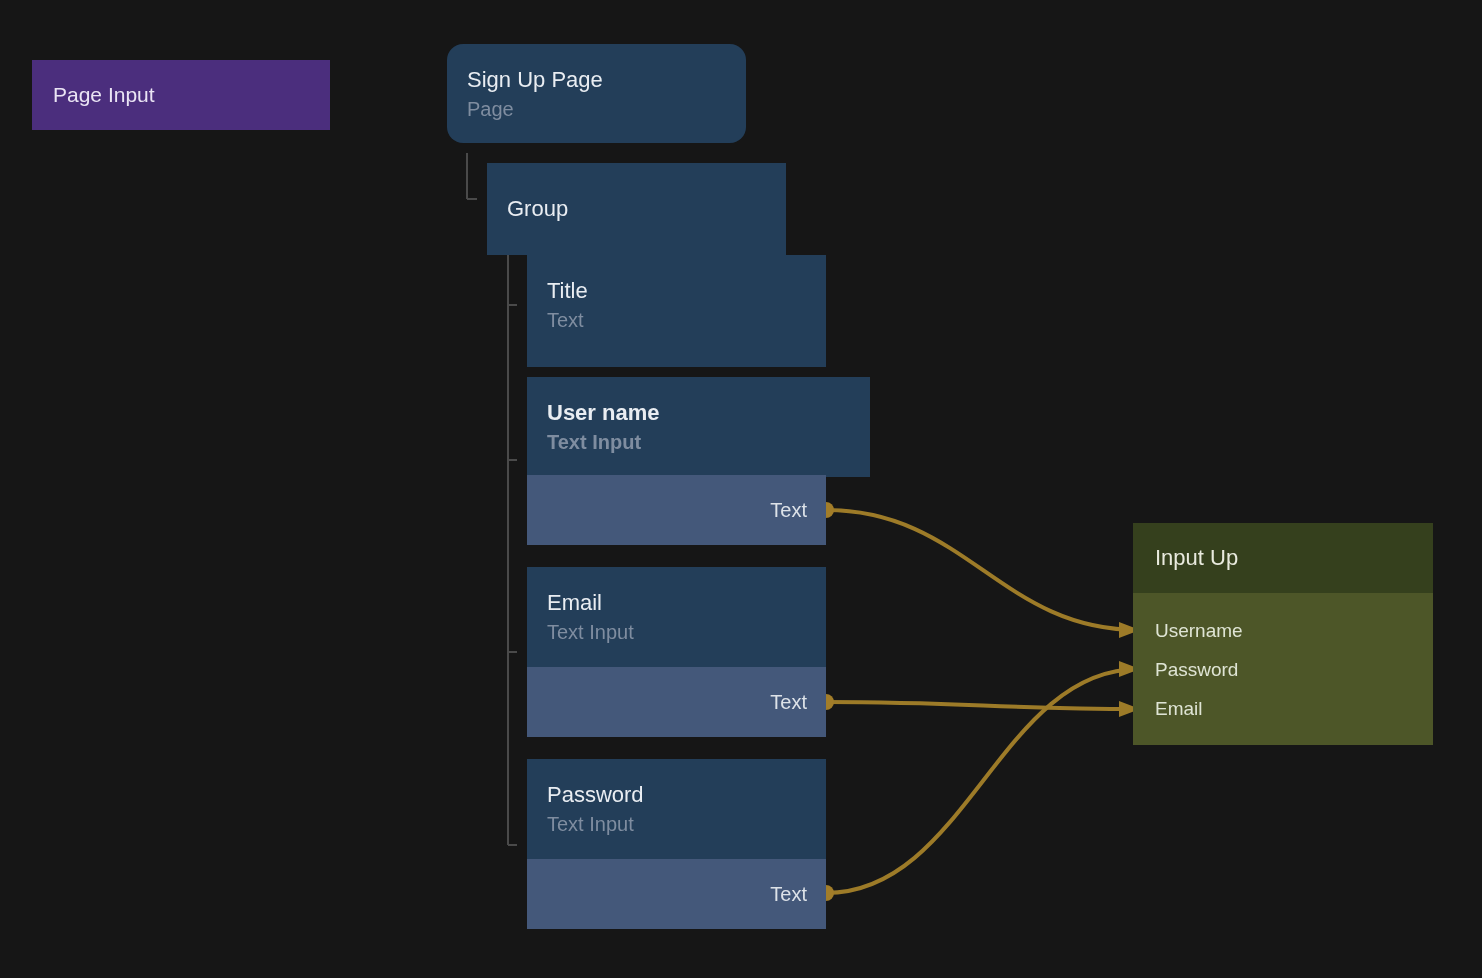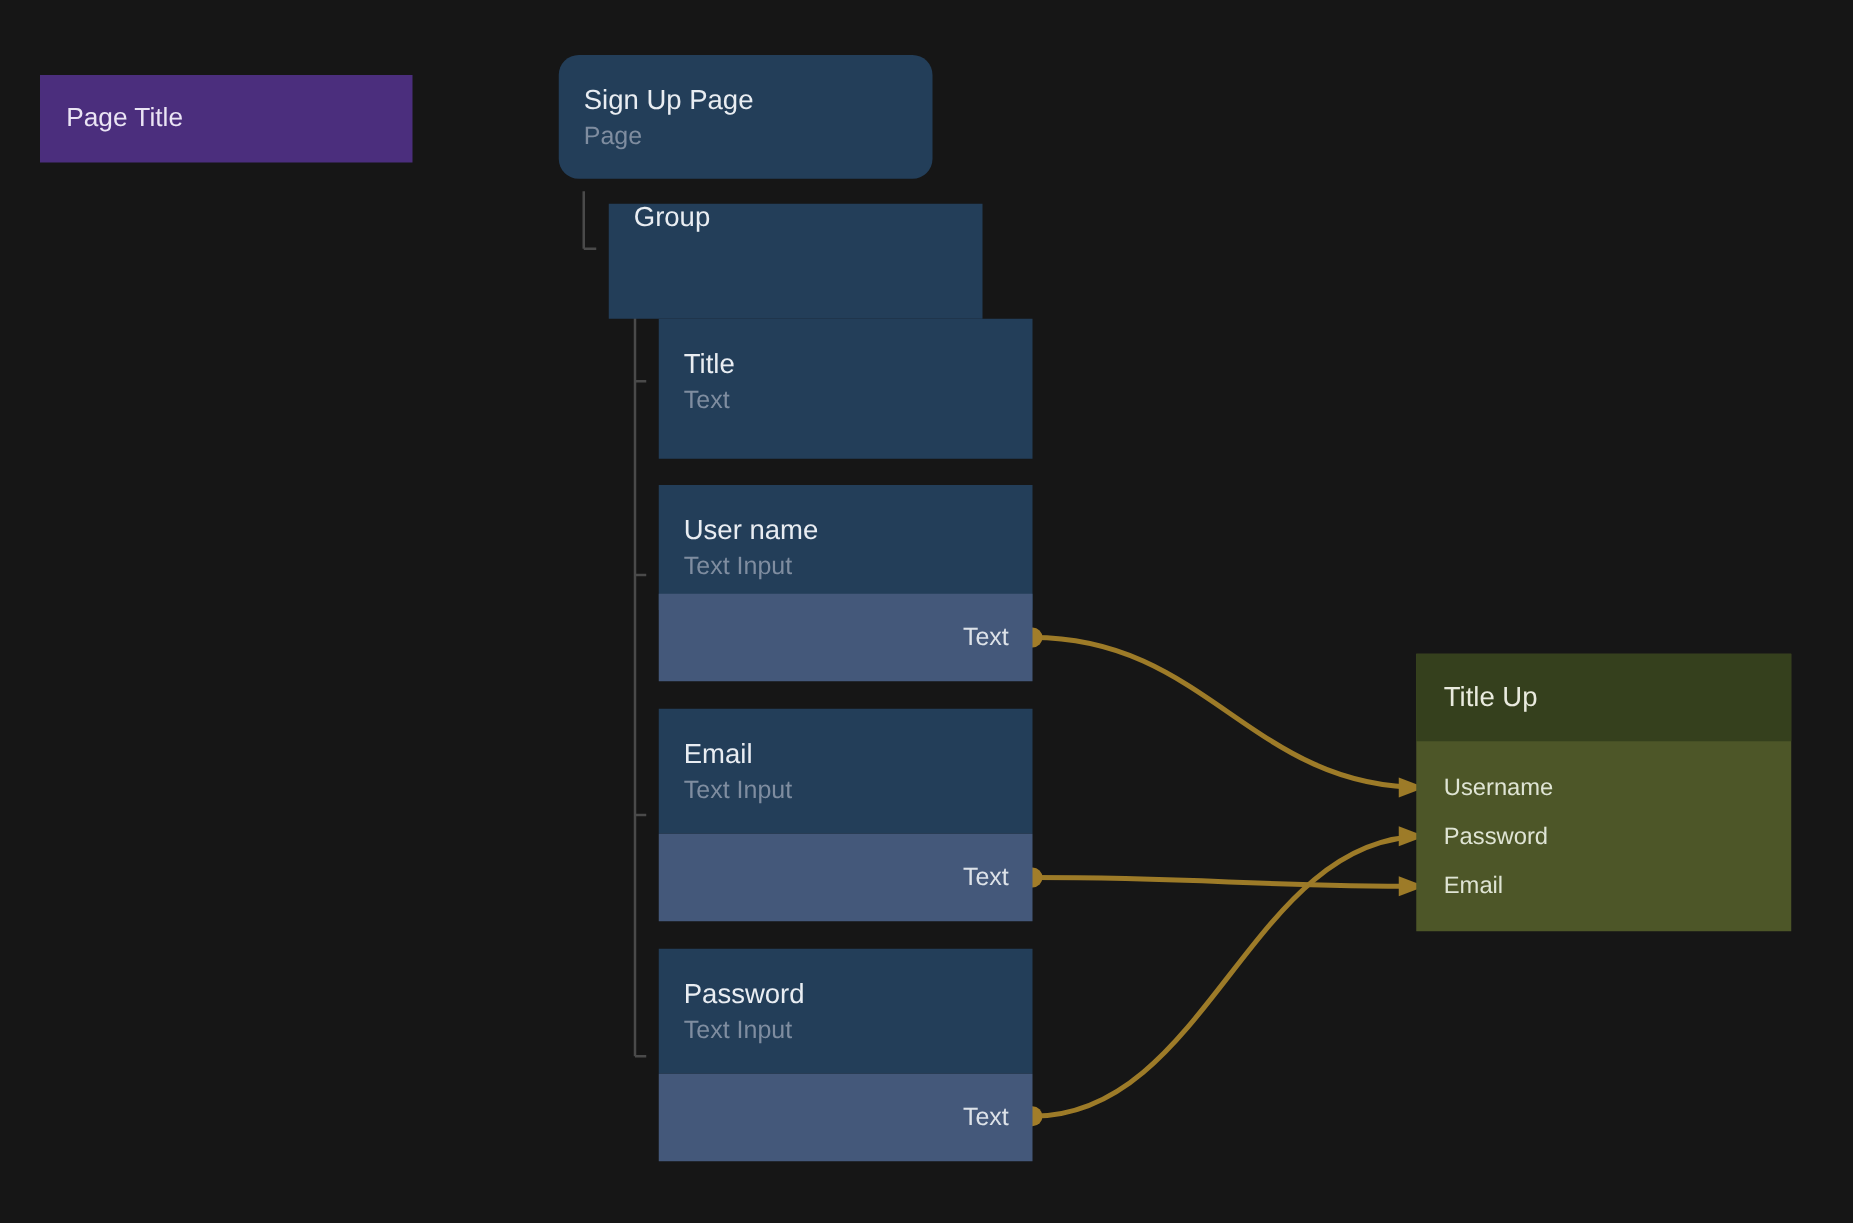--- a/index.html
+++ b/index.html
@@ -41,24 +41,24 @@
     color: #e9edf2;
     white-space: nowrap;
   }
   .node-subtitle {
     font-size: 20px;
     line-height: 28px;
     color: #7f8da0;
     white-space: nowrap;
   }
   .sp-page   { left: 447px; top: 44px;  width: 299px; height: 99px; border-radius: 16px; }
-  .group     { left: 487px; top: 163px; width: 299px; height: 92px; display: flex; padding-top: 0; }
+  .group     { left: 487px; top: 163px; width: 299px; height: 92px; display: flex; align-items: center; padding-top: 0; }
   .group .node-title { line-height: 22px; }
   .n-title   { left: 527px; top: 255px; width: 299px; height: 112px; }
-  .n-user    { left: 527px; top: 388px; width: 299px; height: 100px; }
+  .n-user    { left: 527px; top: 377px; width: 343px; height: 100px; font-weight: bold; }
   .n-email   { left: 527px; top: 567px; width: 299px; height: 100px; }
   .n-pass    { left: 527px; top: 759px; width: 299px; height: 100px; }
   
   .port-body {
     position: absolute;
     left: 527px; width: 299px; height: 70px;
     background: #44587a;
     display: flex; align-items: center; justify-content: flex-end;
     padding-right: 19px;
     box-sizing: border-box;
@@ -133,21 +133,21 @@
     </g>
 
     <g fill="#a27d29">
       <circle cx="826" cy="510" r="8"></circle>
       <circle cx="826" cy="702" r="8"></circle>
       <circle cx="826" cy="893" r="8"></circle>
     </g>
   </svg>
 
   <div class="node chip">
-    <span>Page Title</span>
+    <span>Page Input</span>
   </div>
 
   <div class="node blue-header sp-page">
     <div class="node-title">Sign Up Page</div>
     <div class="node-subtitle">Page</div>
   </div>
 
   <div class="node blue-header group">
     <div class="node-title">Group</div>
   </div>
@@ -176,21 +176,21 @@
   <div class="node blue-header n-pass">
     <div class="node-title">Password</div>
     <div class="node-subtitle">Text Input</div>
   </div>
   <div class="port-body pb-pass">
     <span class="port-label">Text</span>
   </div>
 
   <div class="node signup">
     <div class="signup-header">
-      <span class="signup-title">Title Up</span>
+      <span class="signup-title">Input Up</span>
     </div>
     <div class="signup-body">
       <div class="signup-input">Username</div>
       <div class="signup-input">Password</div>
       <div class="signup-input">Email</div>
     </div>
   </div>
 
 </div>
 

